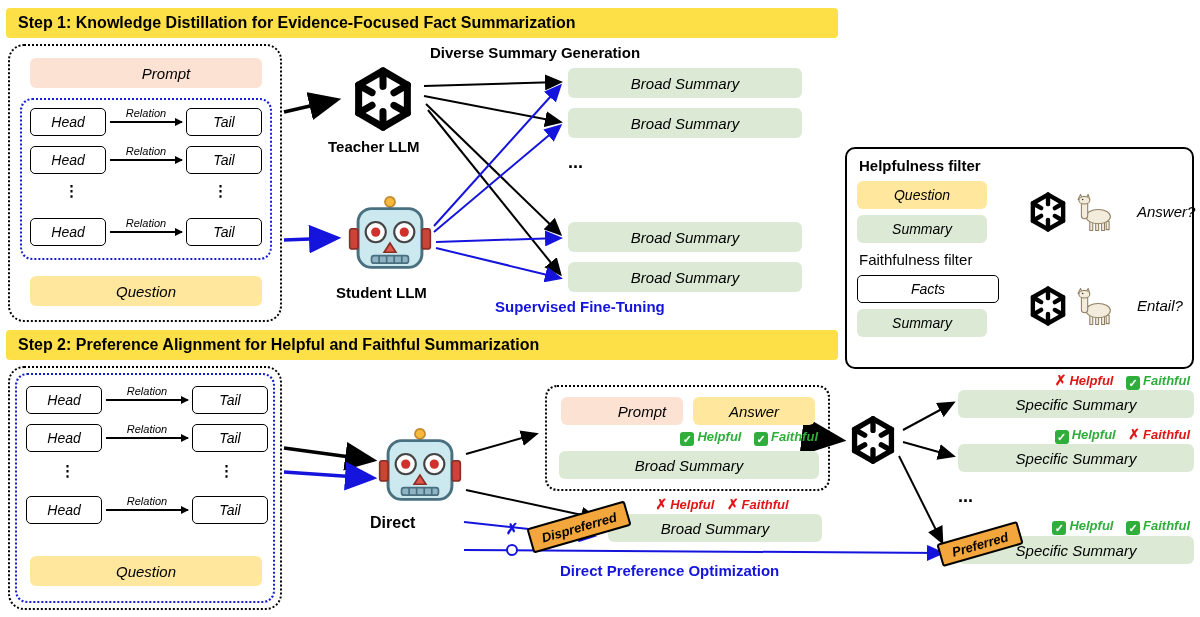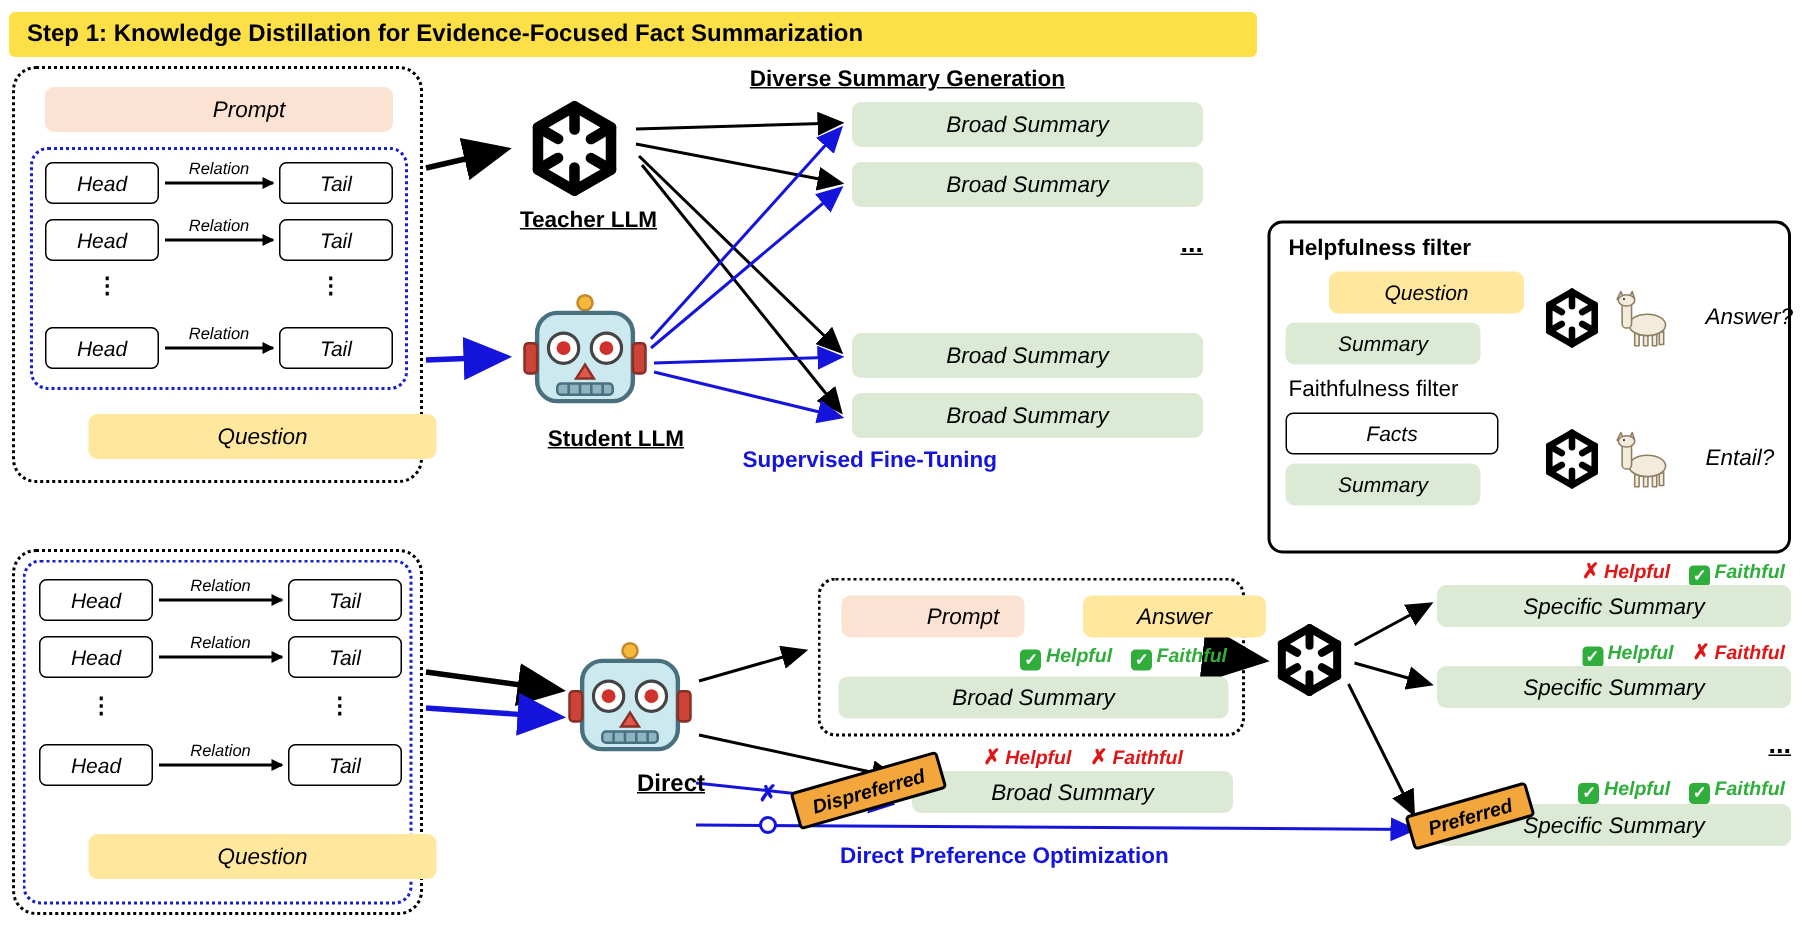--- a/index.html
+++ b/index.html
@@ -6,34 +6,34 @@
   .canvas{position:relative;width:1200px;height:617px;background:#fff;
           font-family:"Liberation Sans",sans-serif;color:#000;overflow:hidden;}
   .abs{position:absolute;}
   .hdr{background:#fde047;border-radius:4px;font-weight:bold;font-size:16px;
        line-height:30px;padding-left:12px;box-sizing:border-box;}
   .dotbox{border:2.5px dotted #000;border-radius:16px;box-sizing:border-box;}
   .bluebox{border:2px dotted #1420cf;border-radius:12px;box-sizing:border-box;}
   .pill{border-radius:6px;font-style:italic;font-size:15px;display:flex;
         align-items:center;justify-content:center;box-sizing:border-box;}
   .peach{background:#fbe2d3;padding-left:40px;}
-  .yellow{background:#ffe79e;margin-left:29px;}
+  .yellow{background:#ffe79e;}
   .green{background:#dcead5;}
   .whitebox{background:#fff;border:1.5px solid #000;}
   .fact-row{display:flex;align-items:center;box-sizing:border-box;}
   .fbox{width:76px;height:28px;background:#fff;border:1.5px solid #000;border-radius:5px;
         font-style:italic;font-size:14px;display:flex;align-items:center;justify-content:center;
         box-sizing:border-box;flex:none;}
   .rel{position:relative;flex:1;height:2px;background:#000;margin:0 4px;align-self:center;}
   .rel::after{content:"";position:absolute;right:-1px;top:50%;transform:translateY(-50%);
         border-left:8px solid #000;border-top:4.5px solid transparent;border-bottom:4.5px solid transparent;}
   .rel-label{position:absolute;bottom:4px;left:0;right:0;text-align:center;
         font-size:11px;font-style:italic;line-height:1;}
   .dots-row{display:flex;justify-content:space-between;font-size:15px;font-weight:bold;line-height:22px;}
-  .boldlbl{font-weight:bold;font-size:15px;text-align:right;text-decoration:underline;}
+  .boldlbl{font-weight:bold;font-size:15px;text-align:left;}
   .bluetext{color:#1414dd;font-weight:bold;font-size:15px;text-align:left;}
   .badges{font-size:13px;font-weight:bold;font-style:italic;white-space:nowrap;line-height:16px;}
   .badges .ck{font-style:normal;display:inline-block;width:14px;height:14px;background:#2fae3b;
         color:#fff;border-radius:3px;text-align:center;line-height:14px;font-size:11px;
         margin:0 3px 0 9px;vertical-align:-2px;}
   .badges .cx{font-style:normal;color:#e01616;font-weight:900;margin:0 3px 0 9px;font-size:14px;}
   .badges .ck:first-child,.badges .cx:first-child{margin-left:0;}
   .good{color:#2fae3b;}
   .bad{color:#e01616;}
   .tag{position:absolute;background:#f2a63c;border:2px solid #000;border-radius:3px;
@@ -230,20 +230,21 @@
     <div class="abs pill green" style="left:10px;top:160px;width:130px;height:28px;font-size:14px;">Summary</div>
     <svg class="abs" style="left:178px;top:134px;" width="46" height="46">
         <use href="#sym-openai"></use>
       </svg>
     <svg class="abs" style="left:226px;top:136px;" width="42" height="42">
         <use href="#sym-llama"></use>
       </svg>
     <div class="abs ital" style="left:290px;top:146px;width:58px;line-height:22px;">Entail?</div>
   </div>
 
+  <div class="abs hdr" style="left:6px;top:330px;width:832px;height:30px;">Step 2: Preference Alignment for Helpful and Faithful Summarization</div>
 
   <div class="abs dotbox node" style="left:8px;top:366px;width:274px;height:244px;">
     <div class="abs bluebox" style="left:5px;top:5px;width:260px;height:230px;"></div>
 
     <div class="abs fact-row" style="left:16px;top:18px;width:242px;height:28px;">
       <div class="fbox">Head</div>
       <div class="rel">
         <span class="rel-label">Relation</span>
       </div>
       <div class="fbox">Tail</div>

